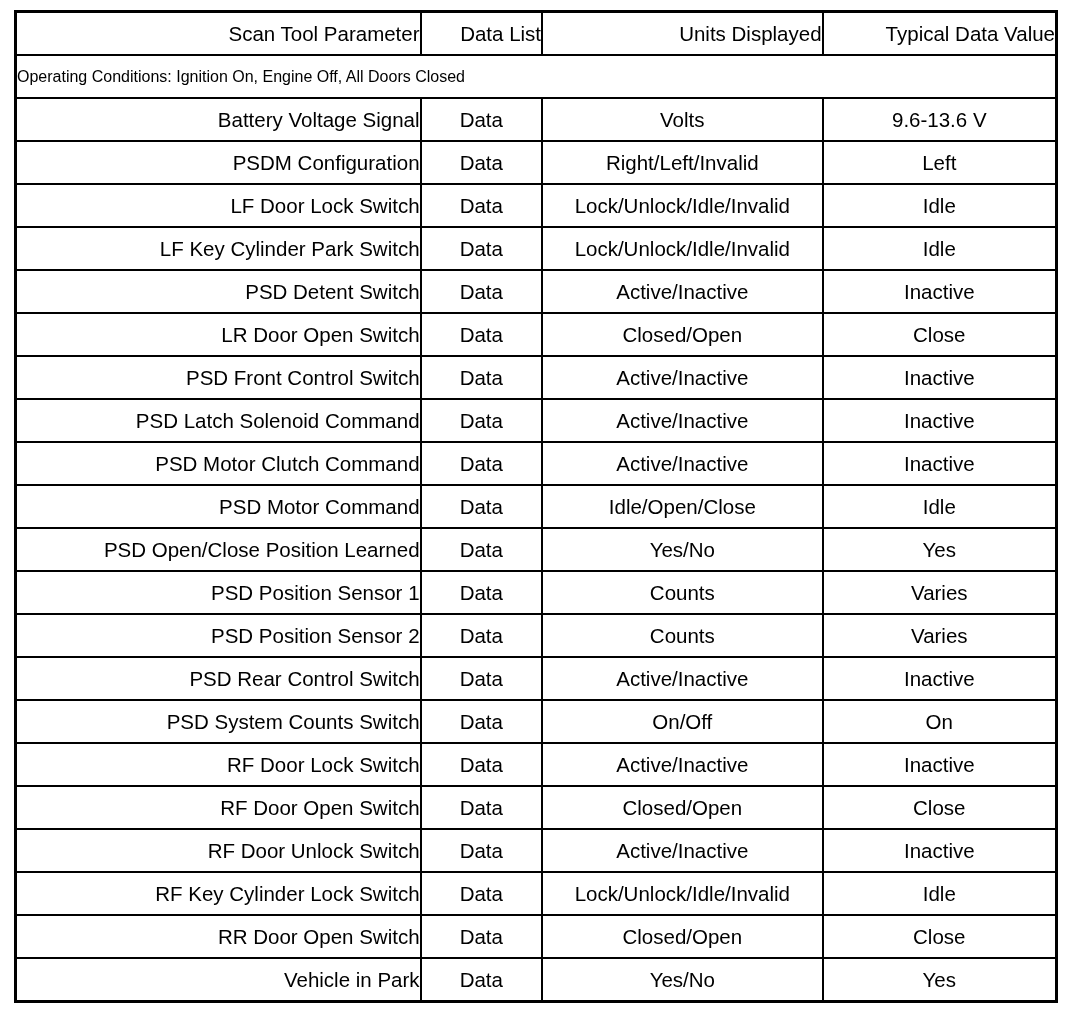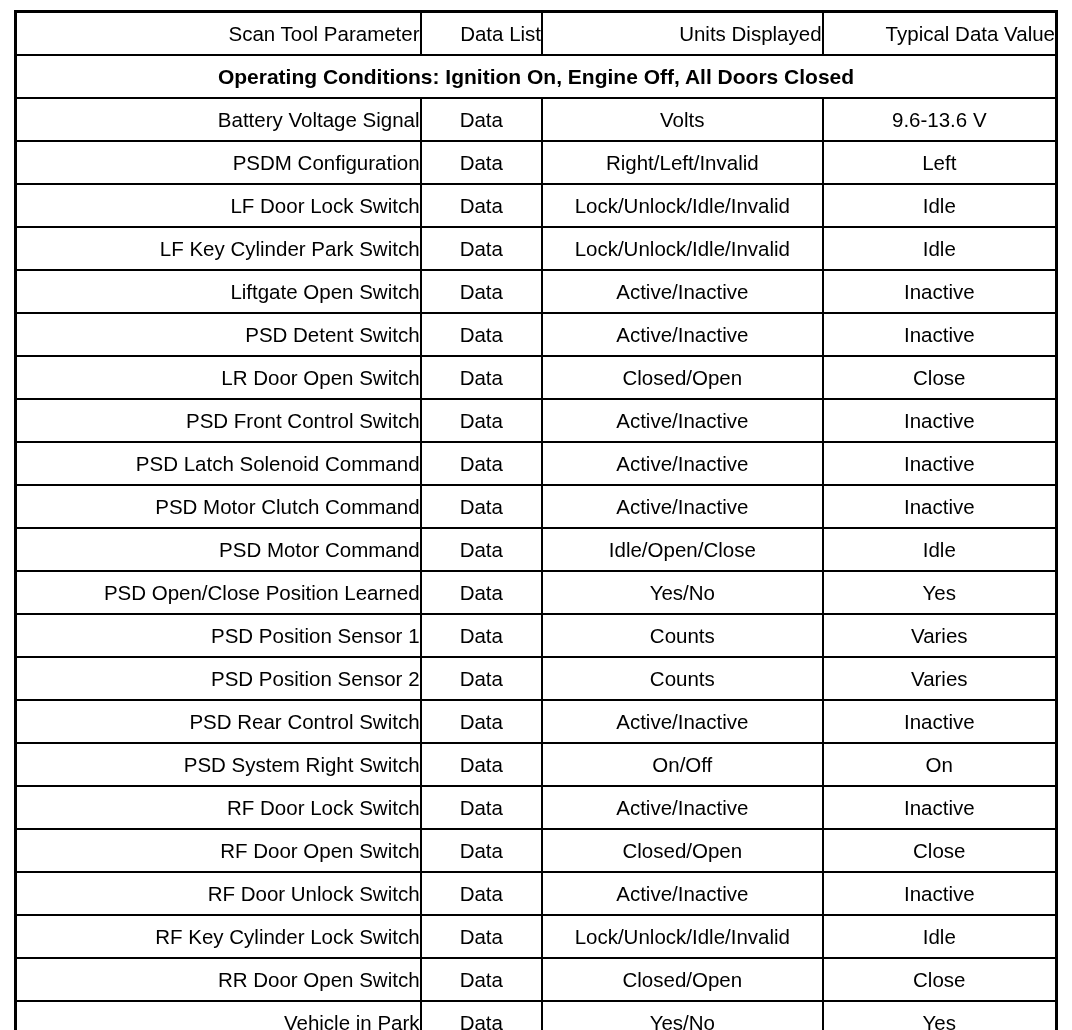--- a/index.html
+++ b/index.html
@@ -41,23 +41,22 @@
   col.c-units  { width: 277px; }
   col.c-value  { width: 231px; }
 
   thead th {
     font-weight: bold;
     text-align: right;
     font-size: 21px;
     height: 44px;
   }
   tr.conditions td {
-    font-weight: bold;
-    text-align: center;
-    font-size: 21px;
+    font-weight: normal;
+    font-size: 16px;
     height: 41px;
   }
   td.param {
     text-align: right;
     padding-left: 7px;
   }
   td.center {
     text-align: center;
   }
 </style>
@@ -102,26 +101,20 @@
           <td class="center">Lock/Unlock/Idle/Invalid</td>
           <td class="center">Idle</td>
         </tr>
         <tr>
           <td class="param">LF Key Cylinder Park Switch</td>
           <td class="center">Data</td>
           <td class="center">Lock/Unlock/Idle/Invalid</td>
           <td class="center">Idle</td>
         </tr>
         <tr>
-          <td class="param">Liftgate Open Switch</td>
-          <td class="center">Data</td>
-          <td class="center">Active/Inactive</td>
-          <td class="center">Inactive</td>
-        </tr>
-        <tr>
           <td class="param">PSD Detent Switch</td>
           <td class="center">Data</td>
           <td class="center">Active/Inactive</td>
           <td class="center">Inactive</td>
         </tr>
         <tr>
           <td class="param">LR Door Open Switch</td>
           <td class="center">Data</td>
           <td class="center">Closed/Open</td>
           <td class="center">Close</td>
@@ -168,21 +161,21 @@
           <td class="center">Counts</td>
           <td class="center">Varies</td>
         </tr>
         <tr>
           <td class="param">PSD Rear Control Switch</td>
           <td class="center">Data</td>
           <td class="center">Active/Inactive</td>
           <td class="center">Inactive</td>
         </tr>
         <tr>
-          <td class="param">PSD System Right Switch</td>
+          <td class="param">PSD System Counts Switch</td>
           <td class="center">Data</td>
           <td class="center">On/Off</td>
           <td class="center">On</td>
         </tr>
         <tr>
           <td class="param">RF Door Lock Switch</td>
           <td class="center">Data</td>
           <td class="center">Active/Inactive</td>
           <td class="center">Inactive</td>
         </tr>

